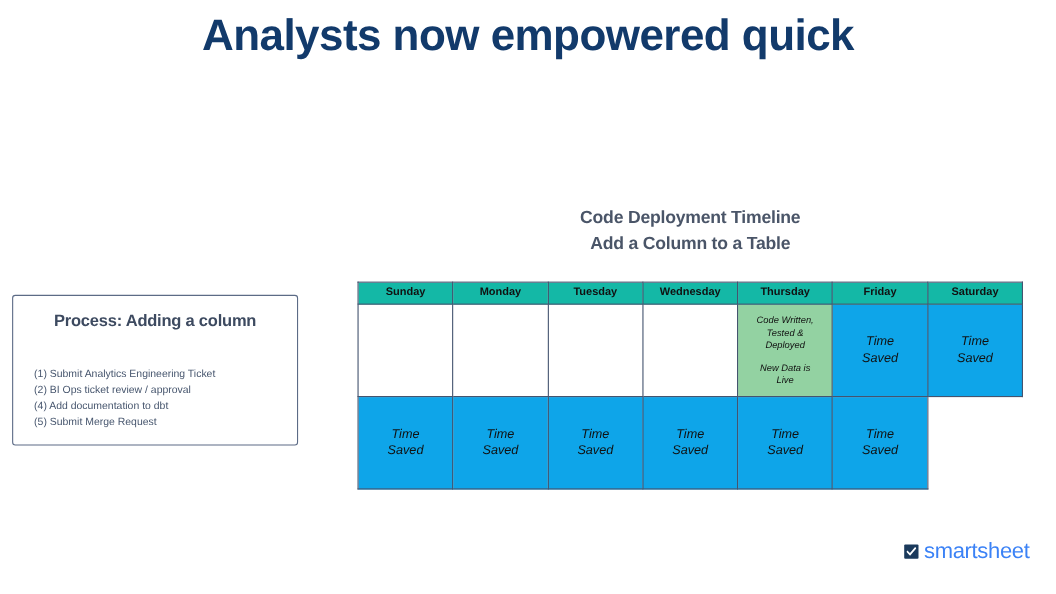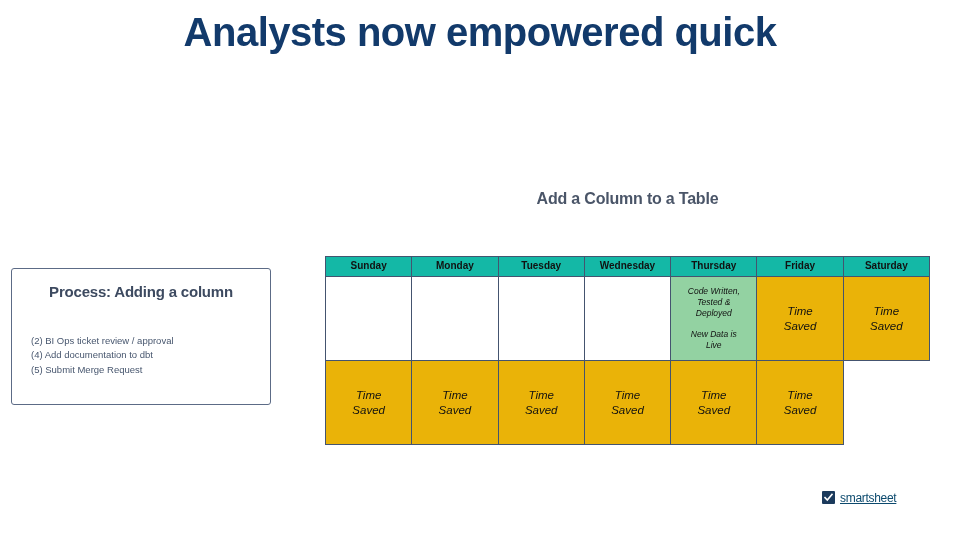--- a/index.html
+++ b/index.html
@@ -101,21 +101,21 @@
     font-size: 10px;
     height: 20px;
     padding: 2px 0;
   }
   .timeline-table tr.row-body td {
     height: 84px;
     padding: 3px 2px;
     font-style: italic;
   }
   td.cell-empty   { background: #ffffff; }
-  td.cell-saved   { background: #eab308; font-size: 11.5px; }
+  td.cell-saved   { background: #0ea5e9; font-size: 11.5px; }
   td.cell-green   { background: #93d2a2; font-size: 8.5px; line-height: 1.3; }
   td.cell-blank   { background: #ffffff; border: none; }
 
   .cell-green .seg { display: block; }
   .cell-green .gap { display: block; height: 9px; }
   .cell-saved .seg { display: block; }
 
   
   .brand {
     position: absolute;
@@ -129,44 +129,45 @@
     width: 13px;
     height: 13px;
     background: #1b3a5c;
     border-radius: 1px;
     display: flex;
     align-items: center;
     justify-content: center;
   }
   .brand-mark svg { display: block; }
   .brand-word {
-    color: #0c4a6e;
-    font-size: 12px;
+    color: #3b82f6;
+    font-size: 20px;
     letter-spacing: -0.3px;
     line-height: 1;
-    text-decoration: underline;
   }
 </style>
 </head>
 <body>
 
 <div class="slide-title">
   <span class="line">Analysts now empowered quick</span>
 </div>
 
 <div class="process-box">
   <div class="process-heading">Process: Adding a column</div>
   <ul class="process-list">
+    <li>(1) Submit Analytics Engineering Ticket</li>
     <li>(2) BI Ops ticket review / approval</li>
     <li>(4) Add documentation to dbt</li>
     <li>(5) Submit Merge Request</li>
   </ul>
 </div>
 
 <div class="table-heading">
+  <span class="line">Code Deployment Timeline</span>
   <span class="line">Add a Column to a Table</span>
 </div>
 
 <table class="timeline-table">
   <thead>
     <tr>
       <th>Sunday</th>
       <th>Monday</th>
       <th>Tuesday</th>
       <th>Wednesday</th>

